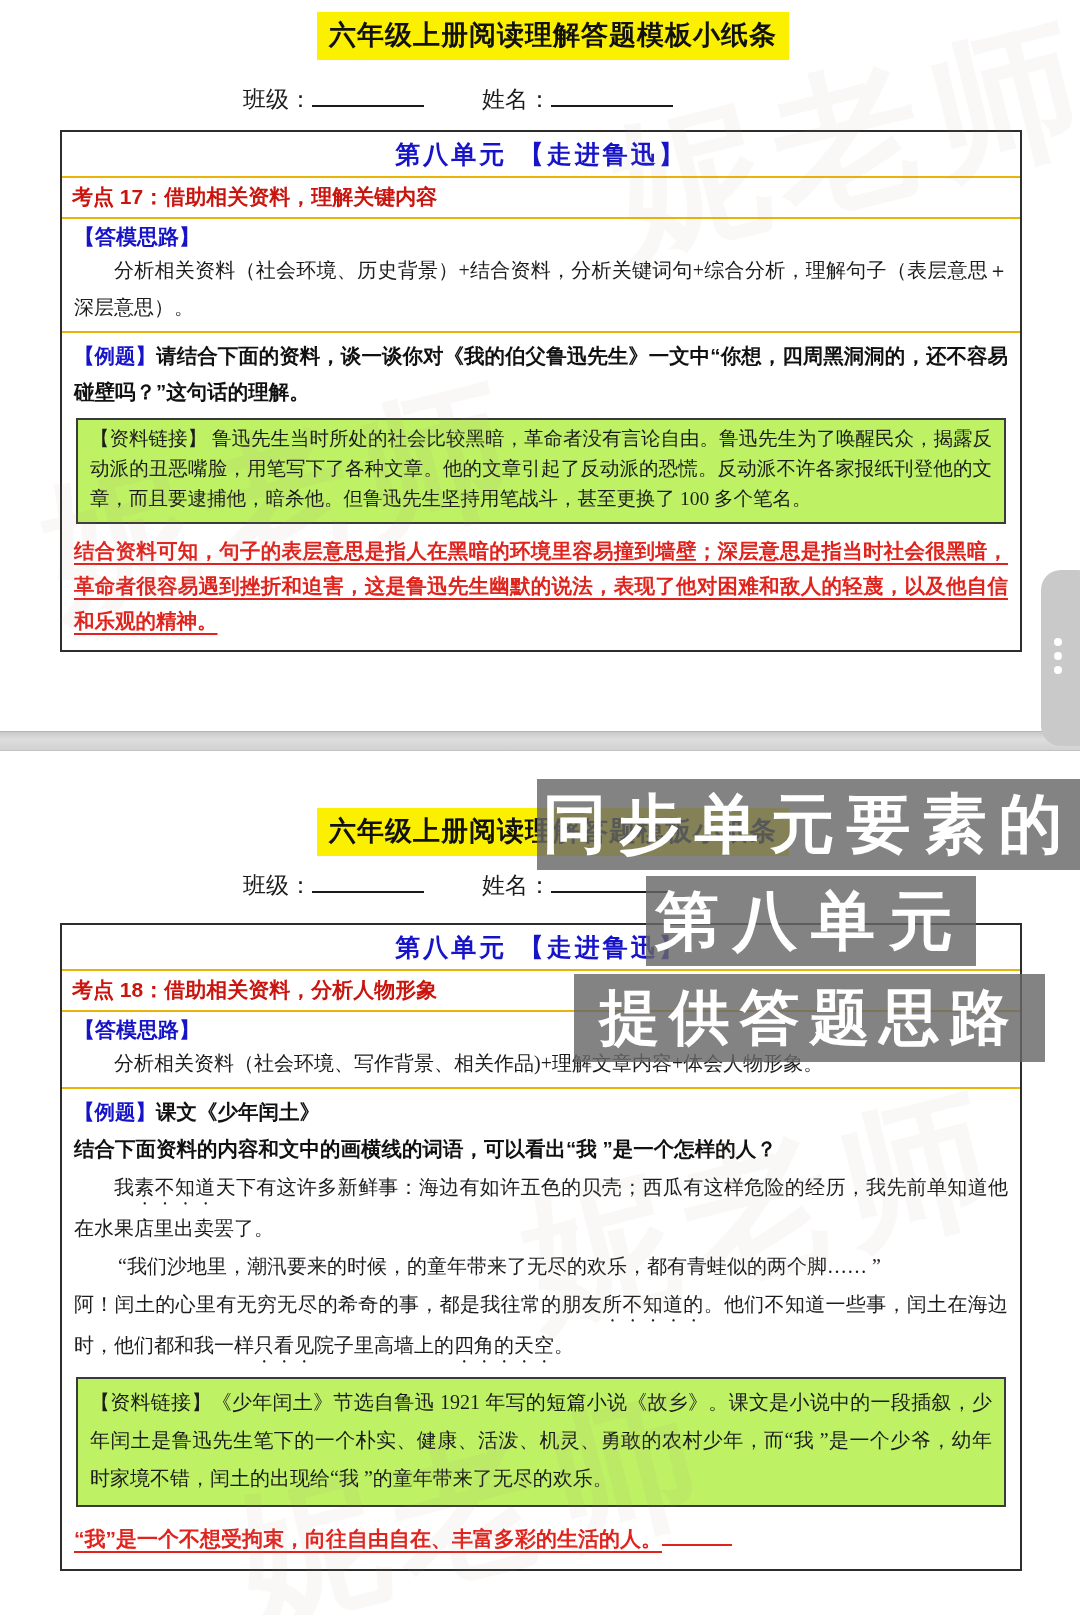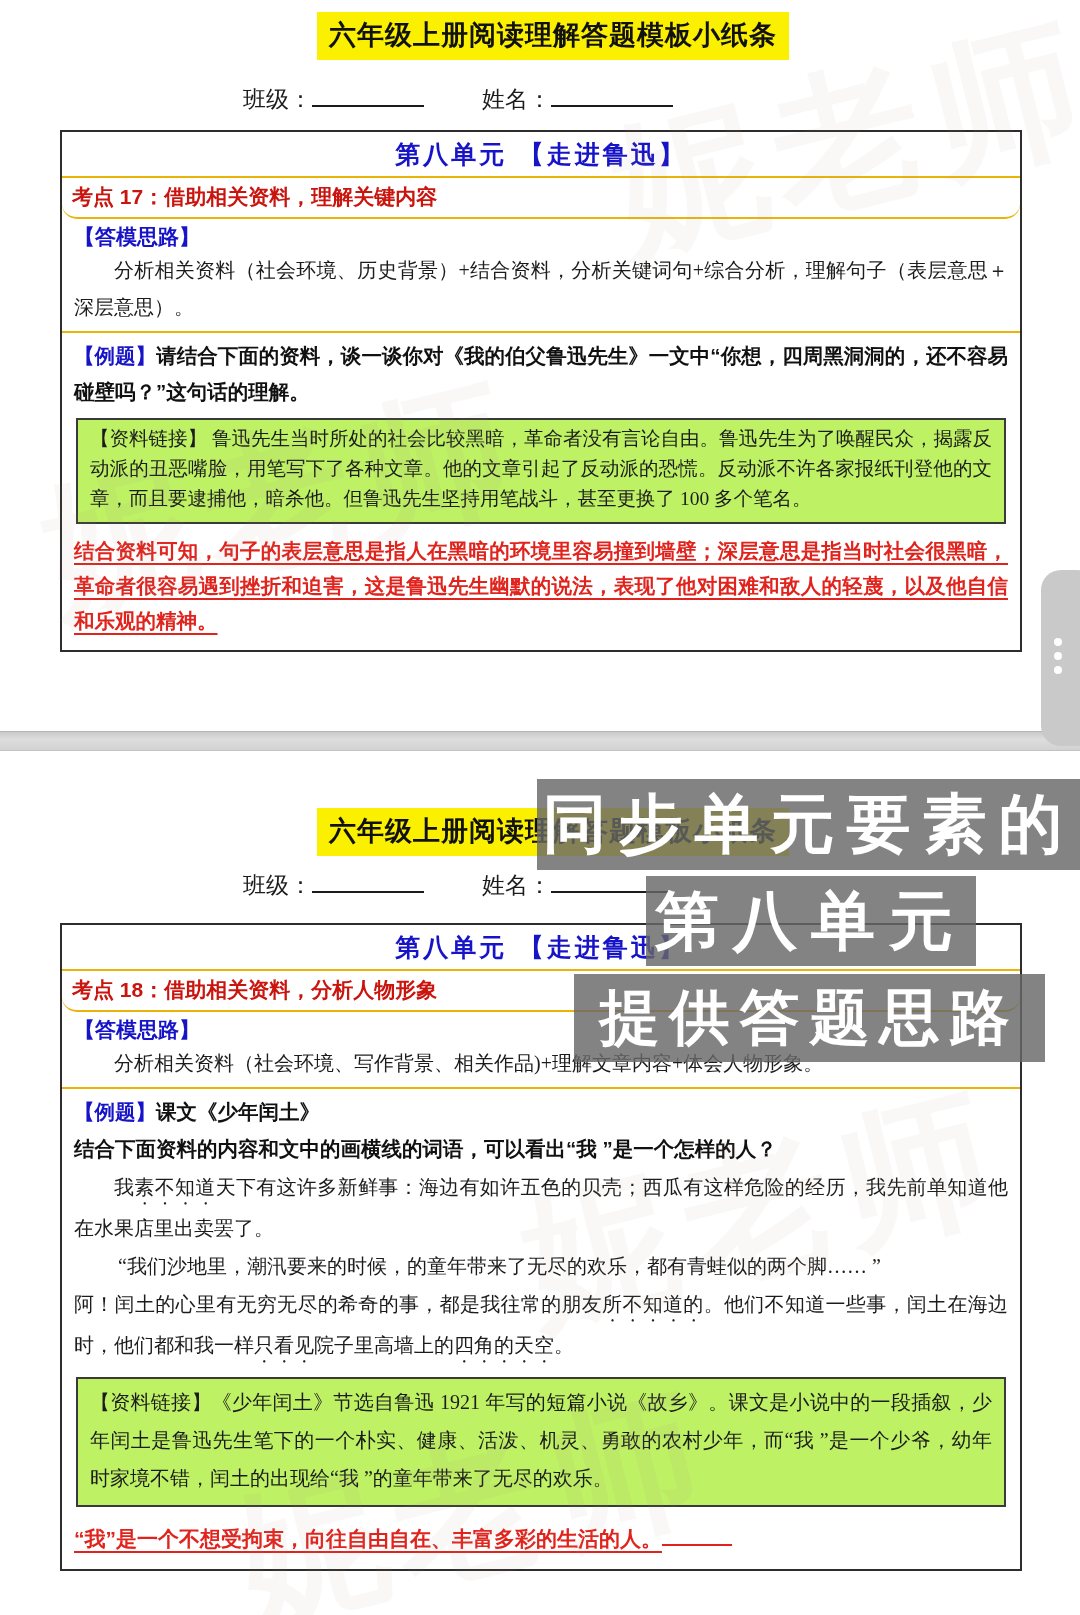--- a/index.html
+++ b/index.html
@@ -48,21 +48,21 @@
   .t-row:last-child { border-bottom:none; }
 
   .unit-row {
     height:46px; line-height:46px; text-align:center;
     font-family:"DejaVu Serif", serif; font-weight:bold;
     font-size:25px; color:#1714c8; letter-spacing:3px;
   }
   .kaodian-row {
     padding:5px 10px 6px;
     font-family:"Liberation Sans", sans-serif; font-weight:bold;
-    font-size:21px; color:#c9150e; line-height:28px;border-radius:15px;
+    font-size:21px; color:#c9150e; line-height:28px;
   }
   .silu-row { padding:2px 12px 5px; }
   .sec-head {
     font-family:"Liberation Sans", sans-serif; font-weight:bold;
     font-size:21px; color:#1714c8; line-height:31px;
   }
   .body-para { font-size:20px; line-height:37px; text-align:justify; }
   .indent2 { text-indent:2em; }
   .indent25 { text-indent:2.2em; }
 

